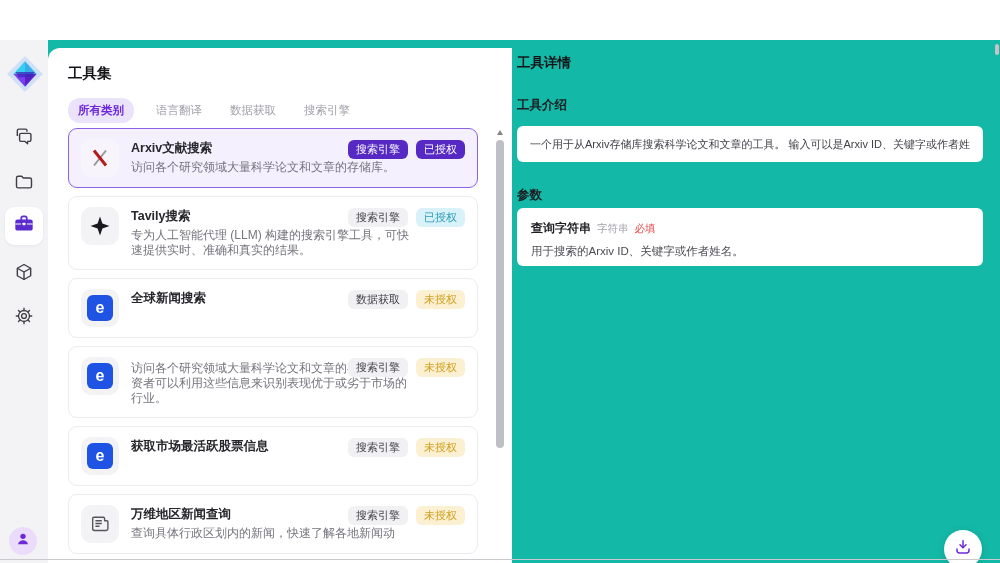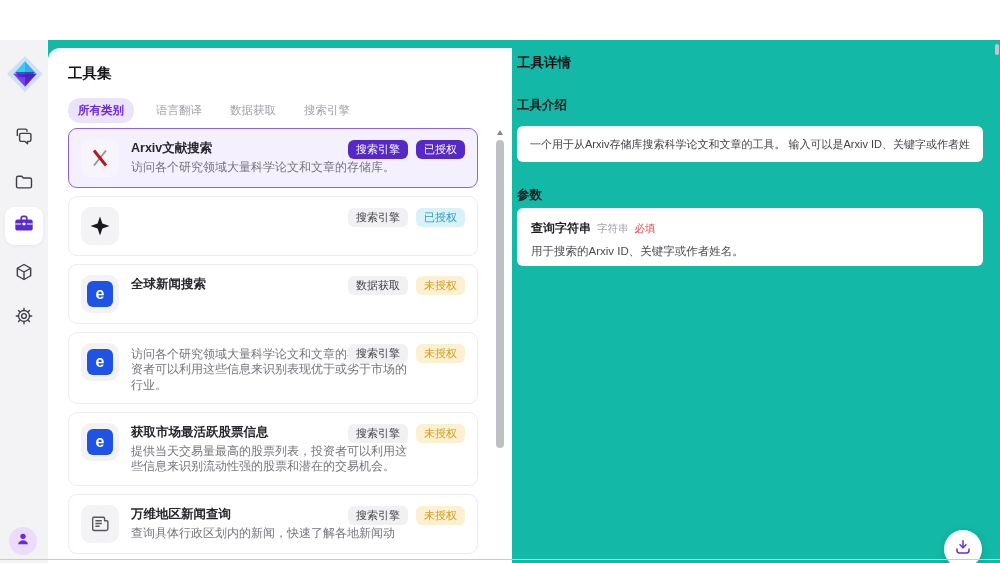--- a/index.html
+++ b/index.html
@@ -189,20 +189,24 @@
           <span class="badge b-purple">已授权</span>
         </div>
       </div>
 
       <div class="card">
         <div class="icon-tile">
           <svg width="22" height="22" viewBox="0 0 22 22">
             <path d="M11 1.5 L13.4 8.6 L20.5 11 L13.4 13.4 L11 20.5 L8.6 13.4 L1.5 11 L8.6 8.6 Z" fill="#1a1a1e"></path>
           </svg>
         </div>
+        <div class="card-body">
+          <div class="card-title">Tavily搜索</div>
+          <div class="card-desc">专为人工智能代理 (LLM) 构建的搜索引擎工具，可快速提供实时、准确和真实的结果。</div>
+        </div>
         <div class="badges">
           <span class="badge b-gray">搜索引擎</span>
           <span class="badge b-cyan">已授权</span>
         </div>
       </div>
 
       <div class="card">
         <div class="icon-tile">
           <div class="blue-sq">e</div>
         </div>
@@ -227,21 +231,20 @@
           <span class="badge b-yellow">未授权</span>
         </div>
       </div>
 
       <div class="card">
         <div class="icon-tile">
           <div class="blue-sq">e</div>
         </div>
         <div class="card-body">
           <div class="card-title">获取市场最活跃股票信息</div>
-          <div class="card-desc">提供当天交易量最高的股票列表，投资者可以利用这些信息来识别流动性强的股票和潜在的交易机会。</div>
         </div>
         <div class="badges">
           <span class="badge b-gray">搜索引擎</span>
           <span class="badge b-yellow">未授权</span>
         </div>
       </div>
 
       <div class="card">
         <div class="icon-tile">
           <svg width="22" height="22" viewBox="0 0 24 24" fill="none" stroke="#55555c" stroke-width="1.5" stroke-linejoin="round">

